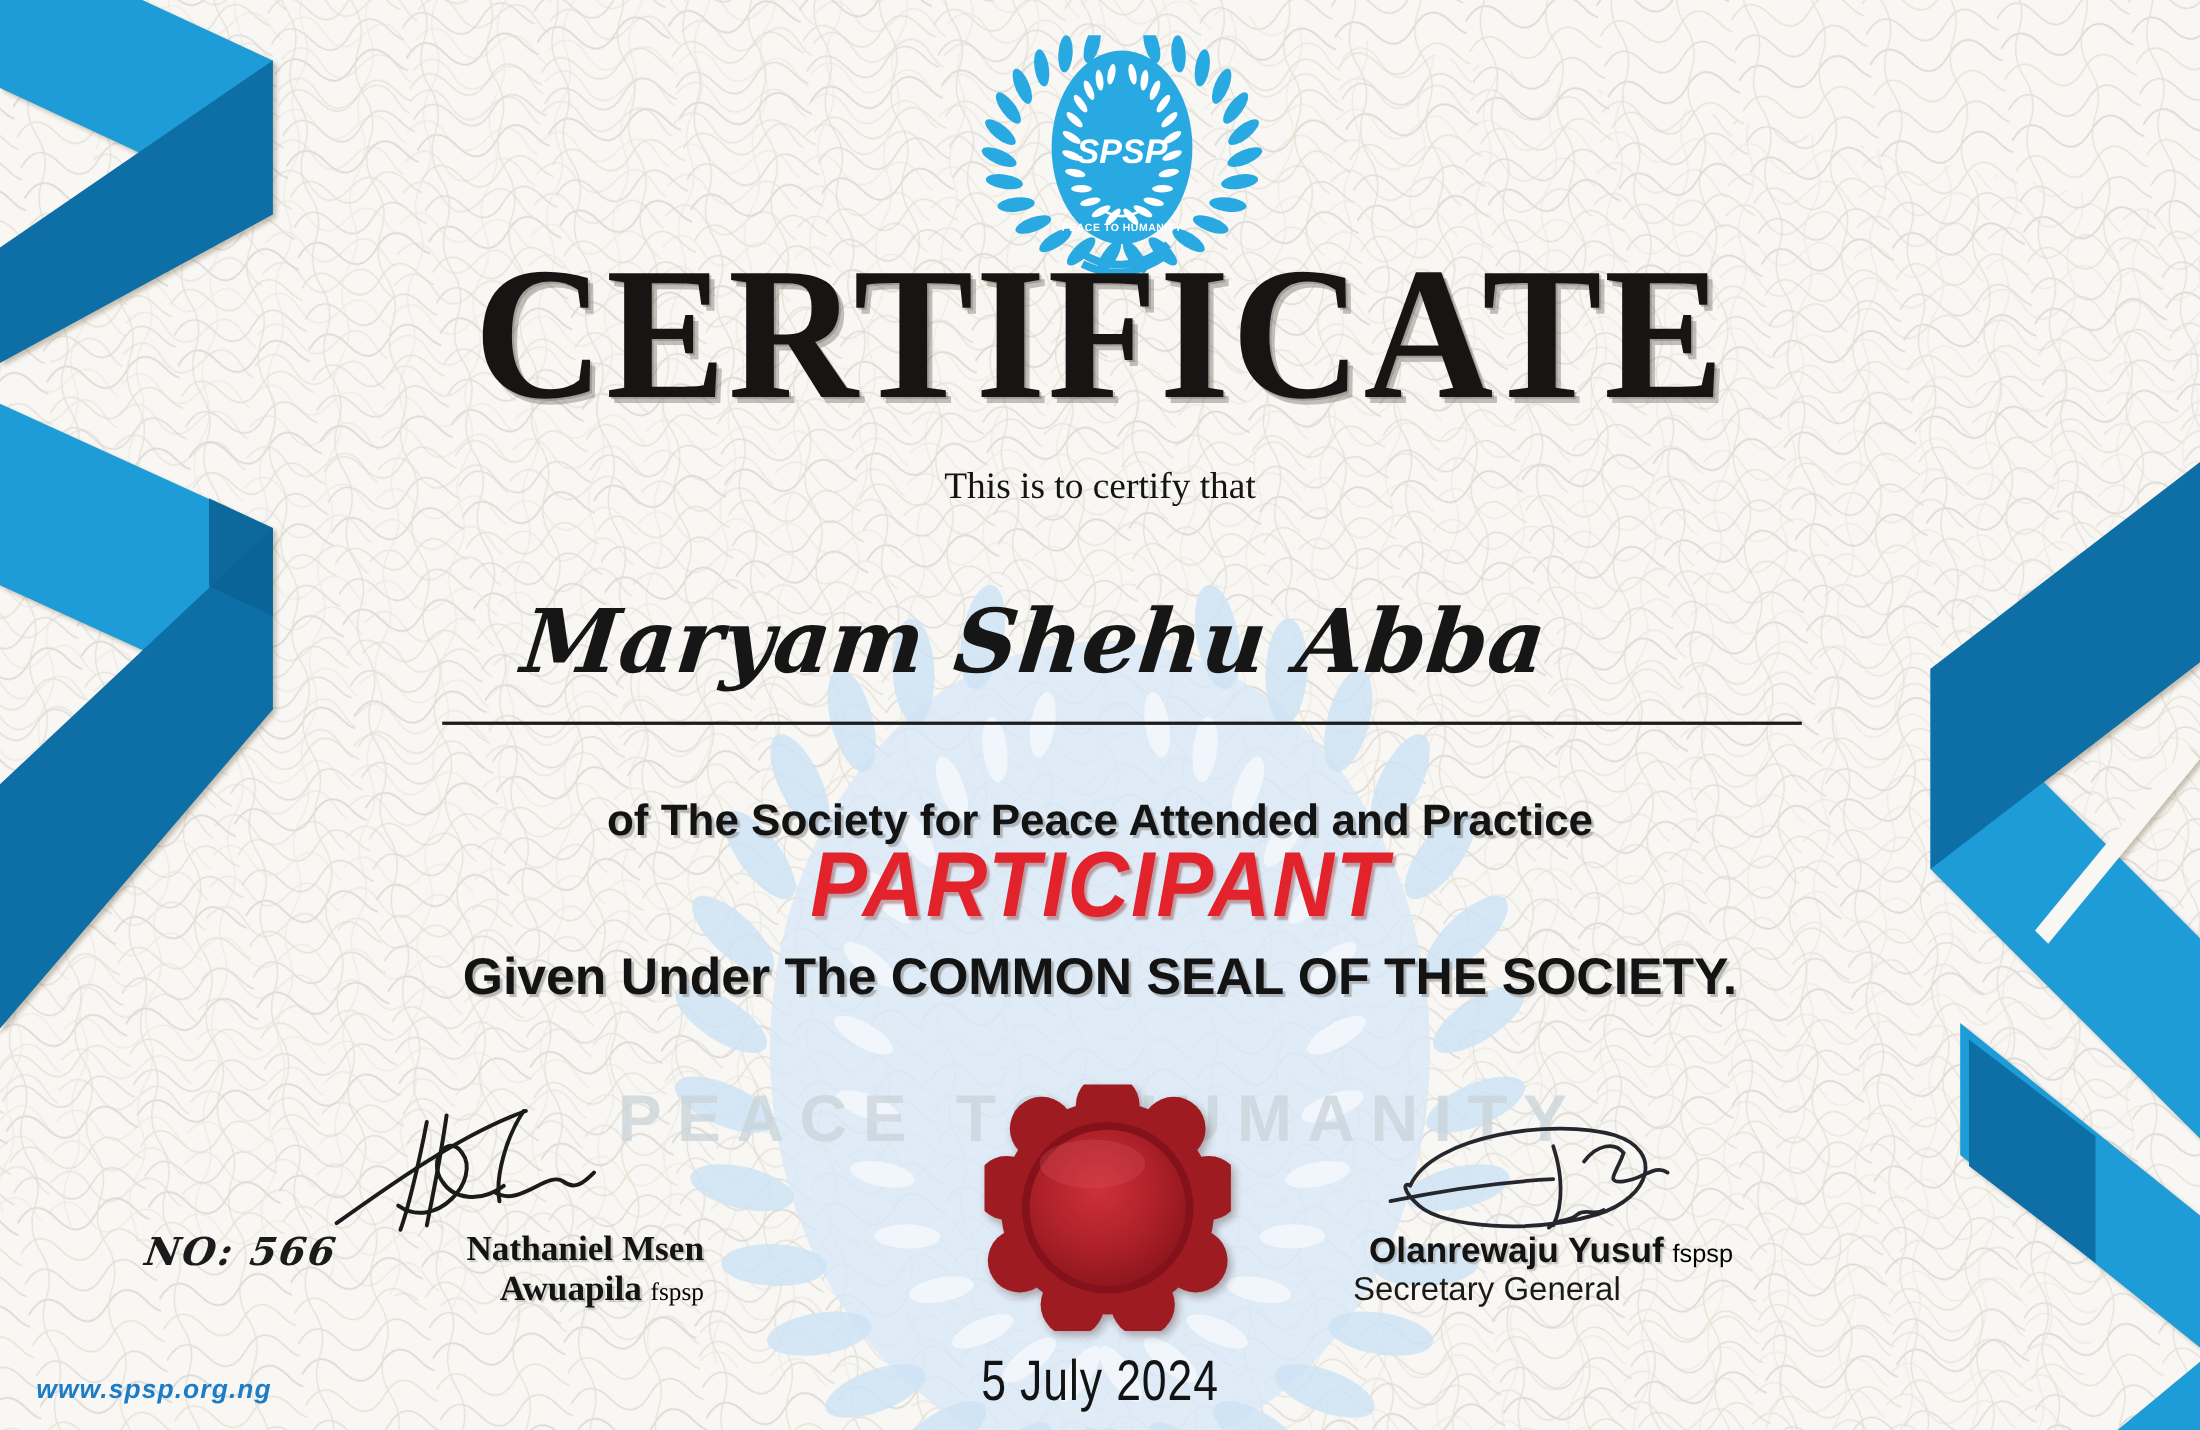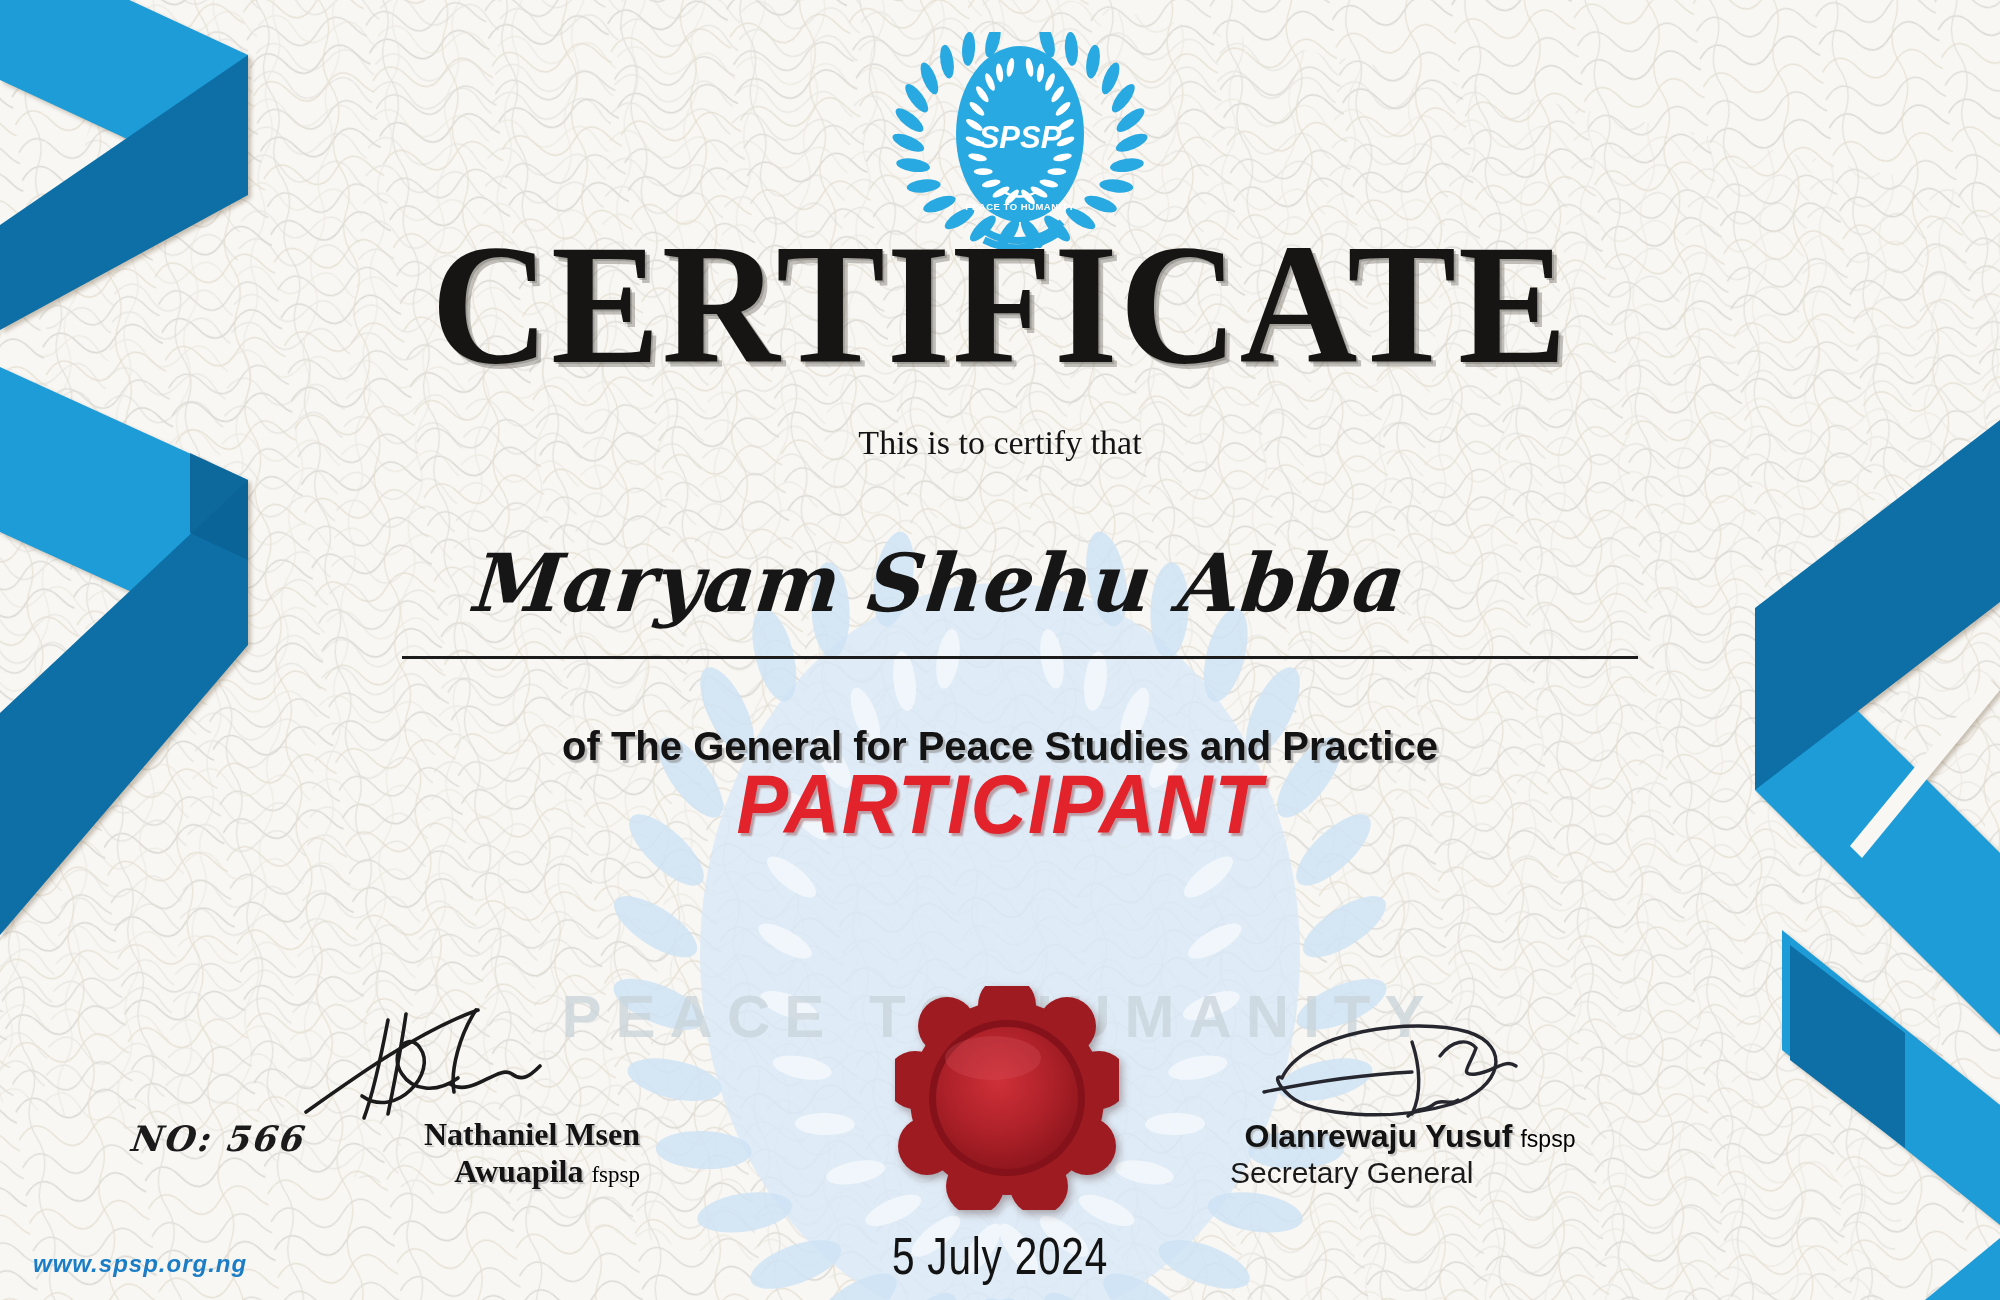--- a/index.html
+++ b/index.html
@@ -200,22 +200,23 @@
       </g>
     <path d="M-16,52 C-6,58 6,58 16,52" fill="none" stroke="#ffffff" stroke-width="2.4"></path>
     <text x="0" y="8" text-anchor="middle" font-size="31" font-weight="bold" font-style="italic" fill="#ffffff">SPSP</text>
     <text x="0" y="70" text-anchor="middle" font-size="9.5" font-weight="bold" fill="#ffffff" letter-spacing="0.5">PEACE TO HUMANITY</text>
   </svg>
 
   <div class="abs ctr" id="cert-title">CERTIFICATE</div>
   <div class="abs ctr" id="cert-subtitle">This is to certify that</div>
   <div class="abs ctr" id="recipient-name">Maryam Shehu Abba</div>
   <div class="abs" id="name-rule"></div>
-  <div class="abs ctr bodyline" id="body-line2">of The General for Peace Studies and Practice</div>
+  <div class="abs ctr bodyline" id="body-line2">of The Society for Peace Attended and Practice</div>
   <div class="abs ctr" id="role-line">PARTICIPANT</div>
+  <div class="abs ctr bodyline" id="body-line3">Given Under The COMMON SEAL OF THE SOCIETY.</div>
 
   <div class="abs ctr" id="watermark-motto">PEACE TO HUMANITY</div>
 
   <svg class="abs" id="seal" style="left:895px;top:986px;" width="224" height="224" viewBox="-112 -112 224 224">
     <defs>
       <radialGradient id="sealg" cx="44%" cy="38%" r="68%">
         <stop offset="0%" stop-color="#cf3038"></stop>
         <stop offset="55%" stop-color="#ae2129"></stop>
         <stop offset="100%" stop-color="#8a141b"></stop>
       </radialGradient>

